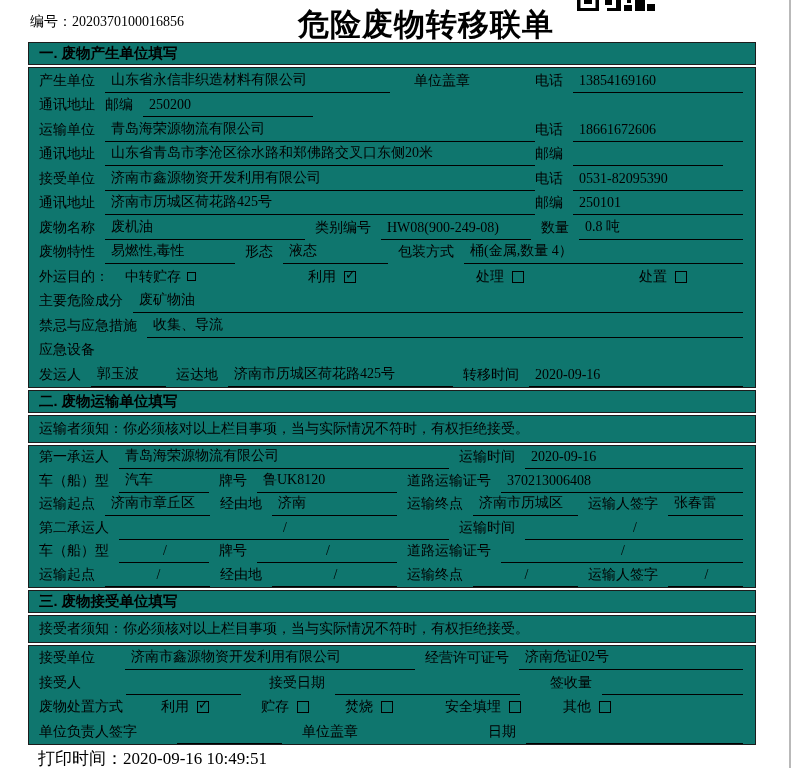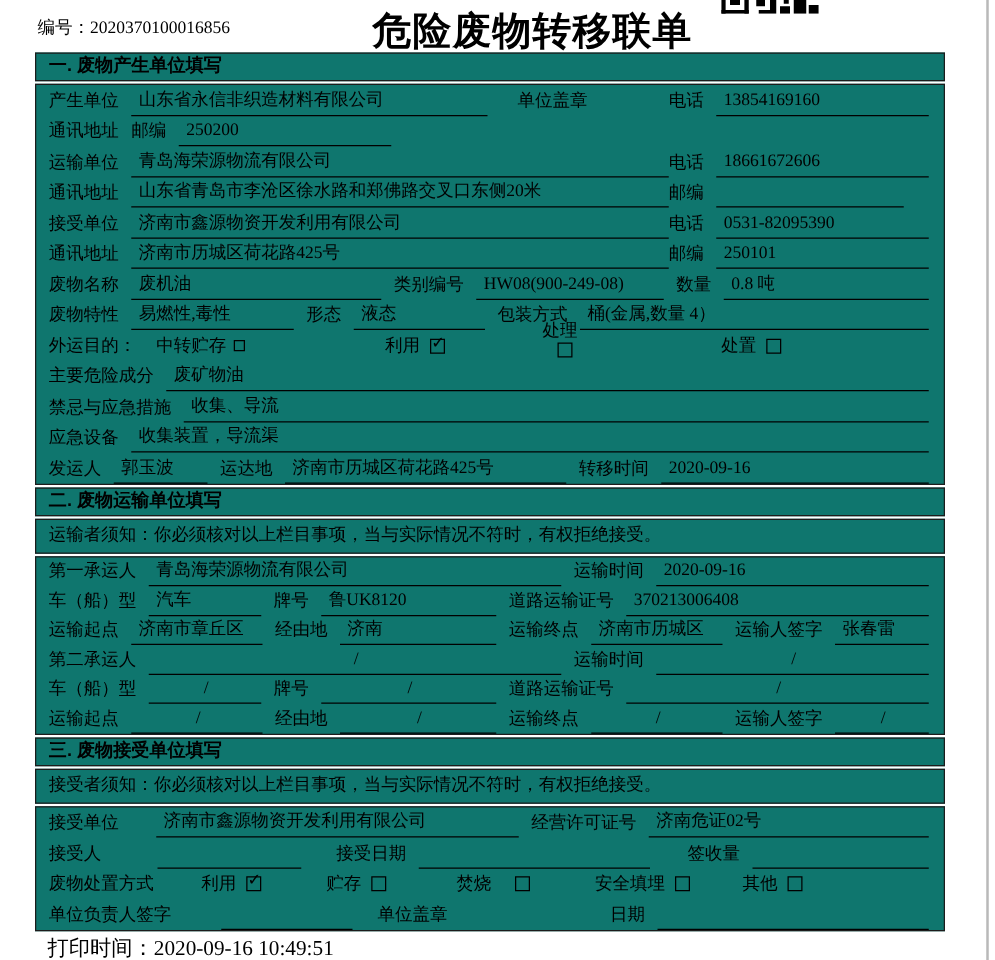--- a/index.html
+++ b/index.html
@@ -120,40 +120,39 @@
         <div class="row">
           <span class="field-label">外运目的：</span>
           <span class="checkbox-item" style="margin-left: 6px;">
             <span class="chk-label">中转贮存</span>
             <span class="cb small"></span>
           </span>
           <span class="checkbox-item" style="margin-left: 112px;">
             <span class="chk-label">利用</span>
             <span class="cb checked"></span>
           </span>
-          <span class="checkbox-item" style="margin-left: 78px; flex-direction: column;">
+          <span class="checkbox-item" style="margin-left: 120px;">
             <span class="chk-label">处理</span>
             <span class="cb"></span>
           </span>
           <span class="checkbox-item" style="margin-left: 115px;">
             <span class="chk-label">处置</span>
             <span class="cb"></span>
           </span>
         </div>
         <div class="row">
           <span class="field-label">主要危险成分</span>
           <span class="field-value fill">废矿物油</span>
         </div>
         <div class="row">
           <span class="field-label">禁忌与应急措施</span>
           <span class="field-value fill">收集、导流</span>
         </div>
         <div class="row">
           <span class="field-label">应急设备</span>
-          <span class="field-value fill">收集装置，导流渠</span>
         </div>
         <div class="row">
           <span class="field-label">发运人</span>
           <span class="field-value" style="width: 75px;">郭玉波</span>
           <span class="field-label">运达地</span>
           <span class="field-value" style="width: 225px;">济南市历城区荷花路425号</span>
           <span class="field-label">转移时间</span>
           <span class="field-value fill">2020-09-16</span>
         </div>
       </div>
@@ -229,21 +228,21 @@
         <div class="row">
           <span class="field-label">废物处置方式</span>
           <span class="checkbox-item" style="margin-left: 28px;">
             <span class="chk-label">利用</span>
             <span class="cb checked"></span>
           </span>
           <span class="checkbox-item" style="margin-left: 52px;">
             <span class="chk-label">贮存</span>
             <span class="cb"></span>
           </span>
-          <span class="checkbox-item" style="margin-left: 56px; gap: 11px;">
+          <span class="checkbox-item" style="margin-left: 36px;">
             <span class="chk-label">焚烧</span>
             <span class="cb"></span>
           </span>
           <span class="checkbox-item" style="margin-left: 52px;">
             <span class="chk-label">安全填埋</span>
             <span class="cb"></span>
           </span>
           <span class="checkbox-item" style="margin-left: 42px;">
             <span class="chk-label">其他</span>
             <span class="cb"></span>

